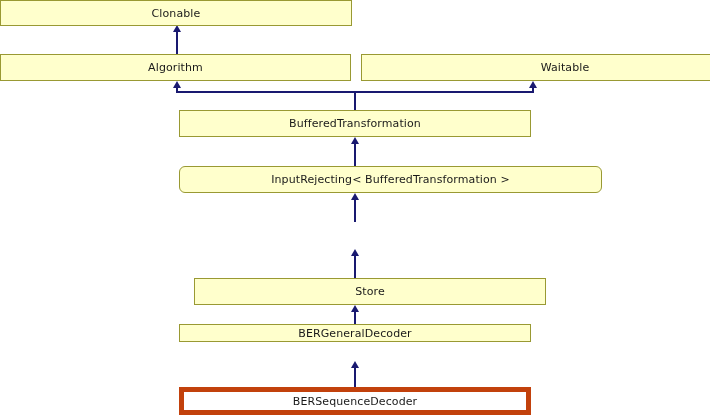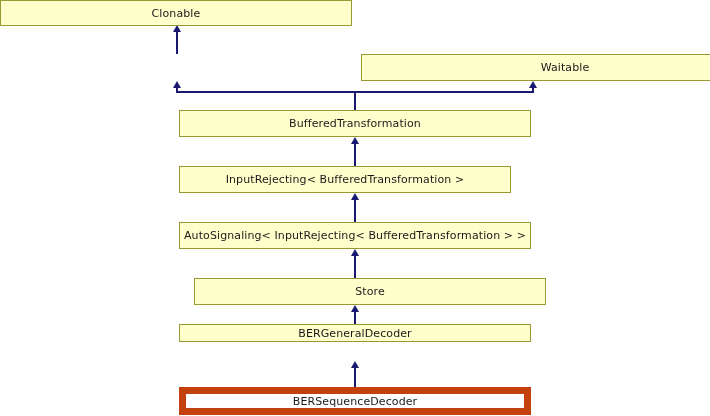--- a/index.html
+++ b/index.html
@@ -24,21 +24,21 @@
     font-size: 11px;
     line-height: 1;
     display: flex;
     align-items: center;
     justify-content: center;
     text-align: center;
     white-space: nowrap;
     letter-spacing: 0.1px;
   }
   .node.current {
-    border: 7px solid #c2410c;
+    border: 5px solid #c2410c;
     background: #ffffff;
   }
   .node-label {
     display: block;
     padding: 0 3px;
   }
   .edge-v {
     position: absolute;
     width: 2px;
     background: #191970;
@@ -87,36 +87,36 @@
   <div class="edge-v" style="left:354px; top:311px; height:23px;"></div>
   <div class="arrowhead" style="left:351px; top:305px;"></div>
 
   <div class="edge-v" style="left:354px; top:367px; height:20px;"></div>
   <div class="arrowhead" style="left:351px; top:361px;"></div>
 
   <div class="node" style="left:0px; top:0px; width:352px; height:26px;">
     <span class="node-label">Clonable</span>
   </div>
 
+  <div class="node" style="left:0px; top:54px; width:351px; height:27px;">
+    <span class="node-label">Algorithm</span>
+  </div>
 
   <div class="node" style="left:361px; top:54px; width:408px; height:27px;align-items:center;">
     <span class="node-label">Waitable</span>
   </div>
 
   <div class="node" style="left:179px; top:110px; width:352px; height:27px;text-align:right;">
     <span class="node-label">BufferedTransformation</span>
   </div>
 
-  <div class="node" style="left:179px; top:166px; width:332px; height:27px;">
+  <div class="node" style="left:179px; top:166px; width:423px; height:27px;border-radius:6px;">
     <span class="node-label">InputRejecting&lt; BufferedTransformation &gt;</span>
   </div>
 
-  <div class="node" style="left:179px; top:222px; width:352px; height:27px;">
-    <span class="node-label">AutoSignaling&lt; InputRejecting&lt; BufferedTransformation &gt; &gt;</span>
-  </div>
 
   <div class="node" style="left:194px; top:278px; width:352px; height:27px;">
     <span class="node-label">Store</span>
   </div>
 
   <div class="node" style="left:179px; top:324px; width:352px; height:18px;">
     <span class="node-label">BERGeneralDecoder</span>
   </div>
 
   <div class="node current" style="left:179px; top:387px; width:352px; height:28px;">

